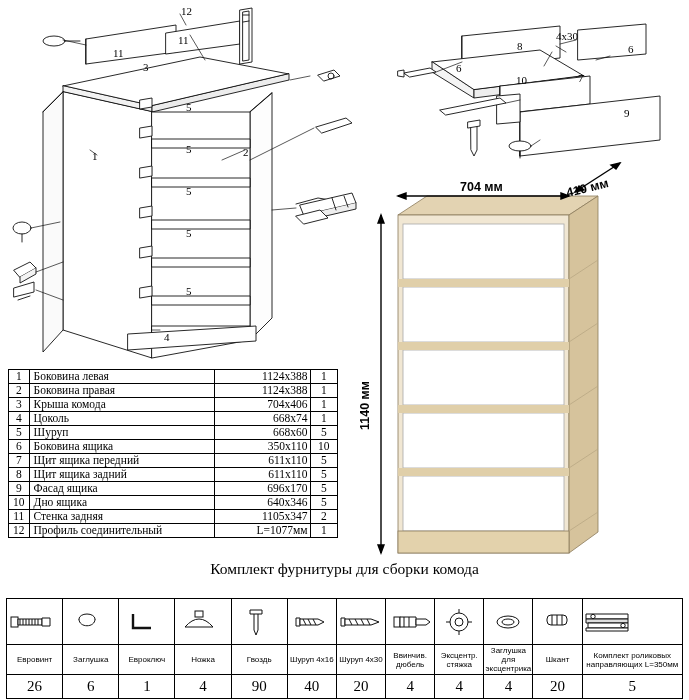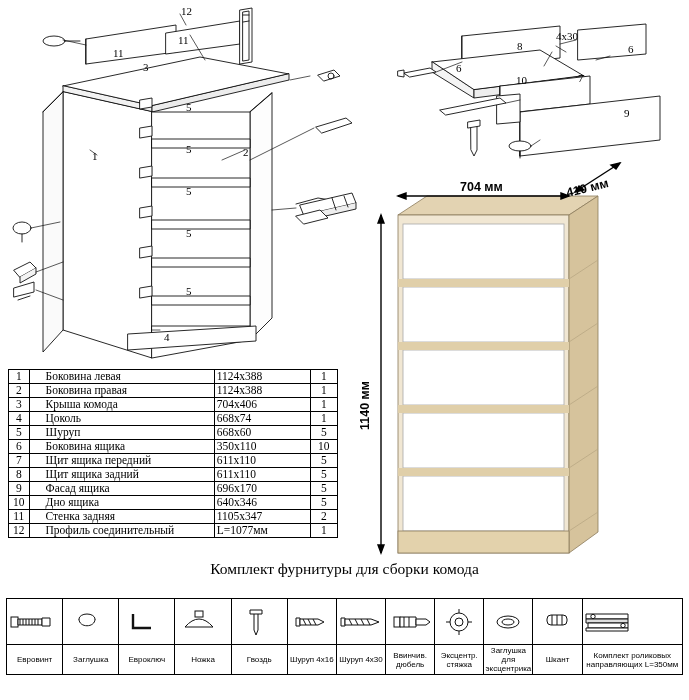--- a/index.html
+++ b/index.html
@@ -25,23 +25,23 @@
   }
   .parts-table td {
     border: 1px solid #000;
     height: 14px;
     padding: 0 2px;
     line-height: 13px;
     white-space: nowrap;
     overflow: hidden;
   }
   .parts-table td.num { width: 18px; text-align:center; }
-  .parts-table td.nm  { width: 162px; text-align:left; padding-left:16px; }
+  .parts-table td.nm  { width: 162px; text-align:left; padding-left:4px; }
   .parts-table td.nm.ind { }
-  .parts-table td.dim { width: 84px; text-align:left; }
+  .parts-table td.dim { width: 84px; text-align:right; }
   .parts-table td.qty { width: 24px; text-align:center; }
 
   
   .kit-title {
     position:absolute; left:0; top:560px; width:689px;
     text-align:center; font-size:15.5px; font-family:"Liberation Serif", serif;
   }
   .kit {
     position:absolute; left:6px; top:598px; width:677px;
     border-collapse: collapse;
@@ -471,14 +471,28 @@
         <td>Ножка</td>
         <td>Гвоздь</td>
         <td>Шуруп 4х16</td>
         <td>Шуруп 4х30</td>
         <td>Ввинчив. дюбель</td>
         <td>Эксцентр. стяжка</td>
         <td>Заглушка для эксцентрика</td>
         <td>Шкант</td>
         <td>Комплект роликовых направляющих L=350мм</td>
       </tr>
+    <tr class="counts" id="kit-counts">
+        <td>26</td>
+        <td>6</td>
+        <td>1</td>
+        <td>4</td>
+        <td>90</td>
+        <td>40</td>
+        <td>20</td>
+        <td>4</td>
+        <td>4</td>
+        <td>4</td>
+        <td>20</td>
+        <td>5</td>
+      </tr>
   </tbody>
 </table>
 
 </body></html>

